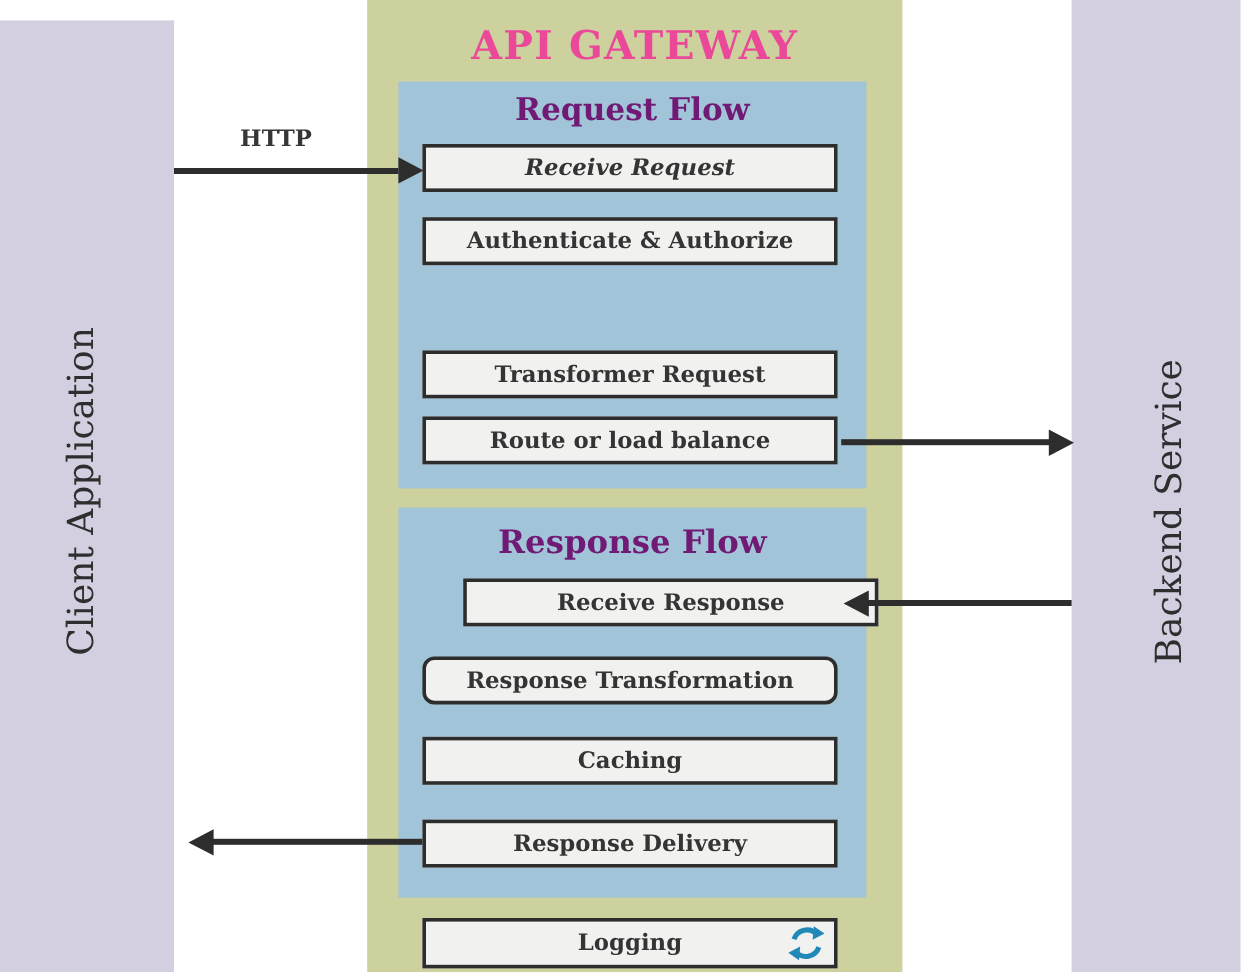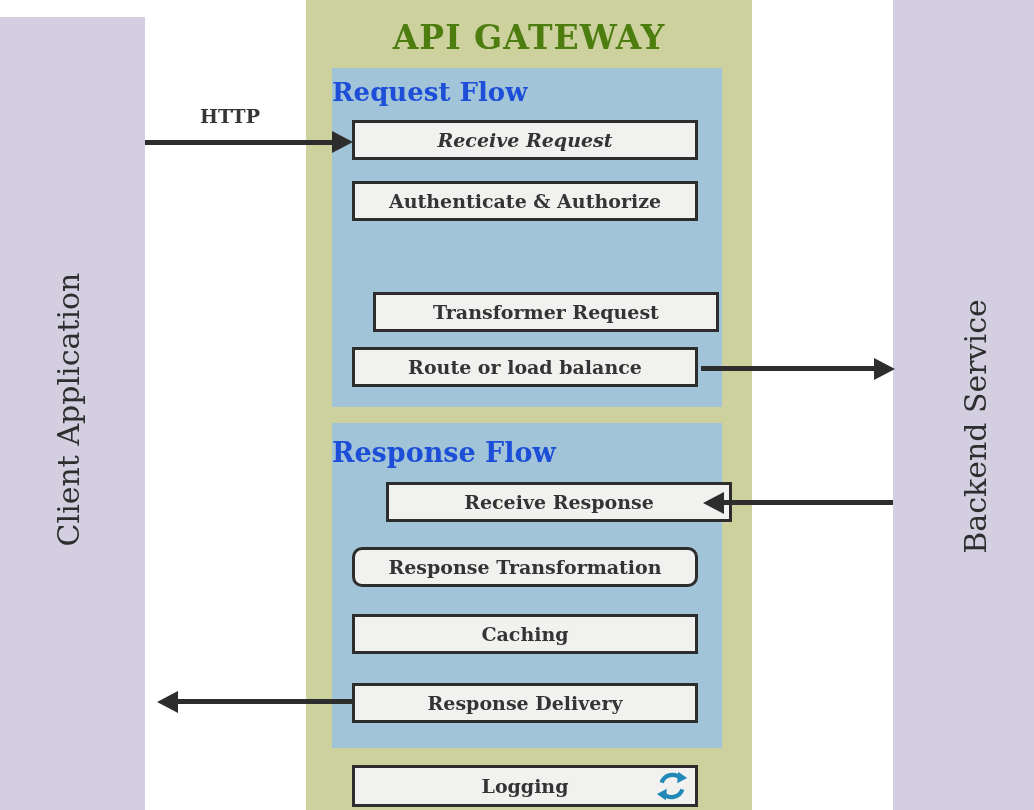--- a/index.html
+++ b/index.html
@@ -20,39 +20,39 @@
   .panel{position:absolute;}
   .left-panel{left:0;top:17px;width:145px;height:793px;background:var(--lavender);}
   .right-panel{left:893px;top:0;width:141px;height:810px;background:var(--lavender);}
   .olive-panel{left:306px;top:0;width:446px;height:810px;background:var(--olive);}
   .flow-panel{position:absolute;left:332px;width:390px;background:var(--blue);}
   .request-panel{top:68px;height:339px;}
   .response-panel{top:423px;height:325px;}
 
   .gateway-title{
     position:absolute;left:306px;top:18px;width:446px;text-align:center;
-    font-size:33px;font-weight:bold;letter-spacing:1px;color:#4d7c0f;
+    font-size:33px;font-weight:bold;letter-spacing:1px;color:#ec4899;
   }
   .flow-title{
-    position:absolute;left:0;width:100%;
-    font-weight:bold;color:#1d4ed8;
+    position:absolute;left:0;width:100%;text-align:center;
+    font-weight:bold;color:#701a75;
   }
   .request-panel .flow-title{top:9px;font-size:26px;}
   .response-panel .flow-title{top:14px;font-size:27px;}
 
   .step-box{
     position:absolute;left:20px;width:346px;height:40px;
     background:var(--box-fill);border:3px solid var(--dark);
     display:flex;align-items:center;justify-content:center;
     font-size:19px;font-weight:bold;color:var(--text-dark);
   }
   .req-0{top:52px;font-style:italic;}
   .req-1{top:113px;}
   .req-2{top:169px;}
-  .req-3{top:224px;margin-left:21px;}
+  .req-3{top:224px;}
   .req-4{top:279px;}
   .resp-0{top:59px;margin-left:34px;}
   .resp-1{top:124px;border-radius:10px;}
   .resp-2{top:191px;}
   .resp-3{top:260px;}
 
   .logging-box{
     position:absolute;left:352px;top:765px;width:346px;height:42px;
     background:var(--box-fill);border:3px solid var(--dark);
     display:flex;align-items:center;justify-content:center;

